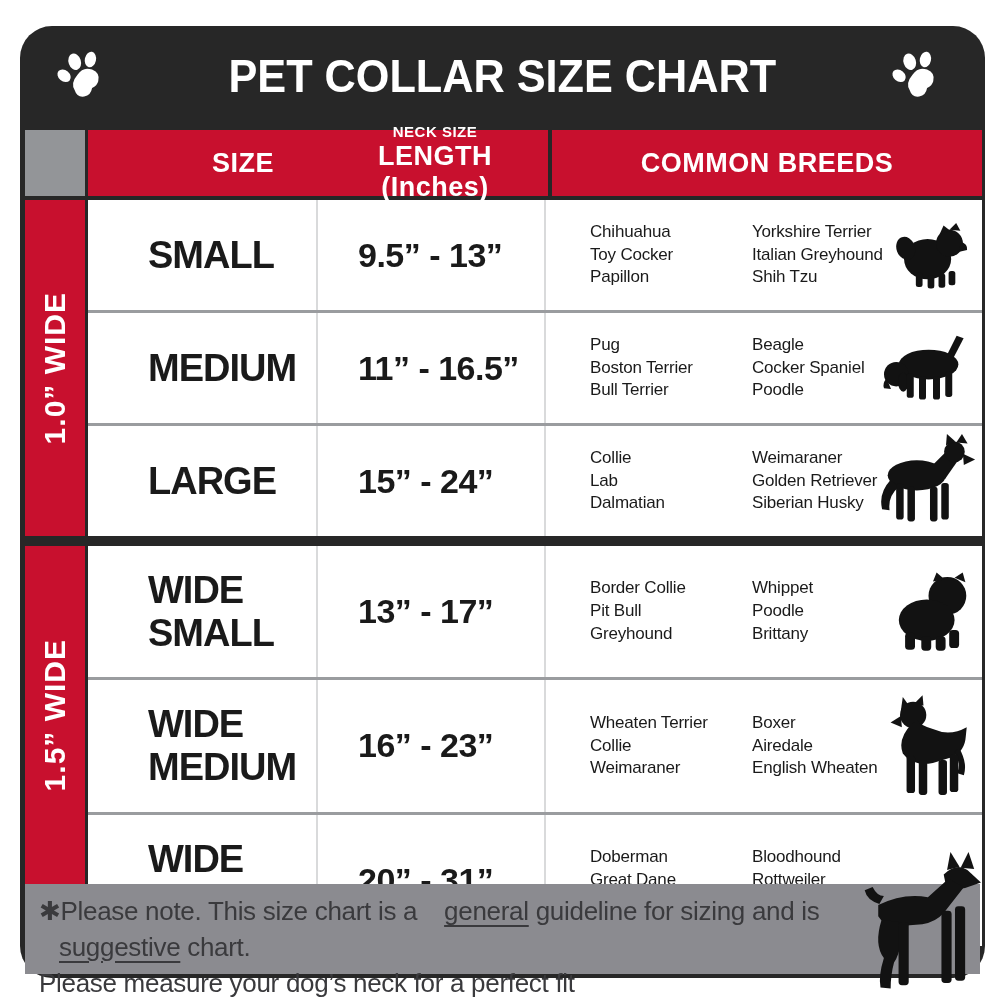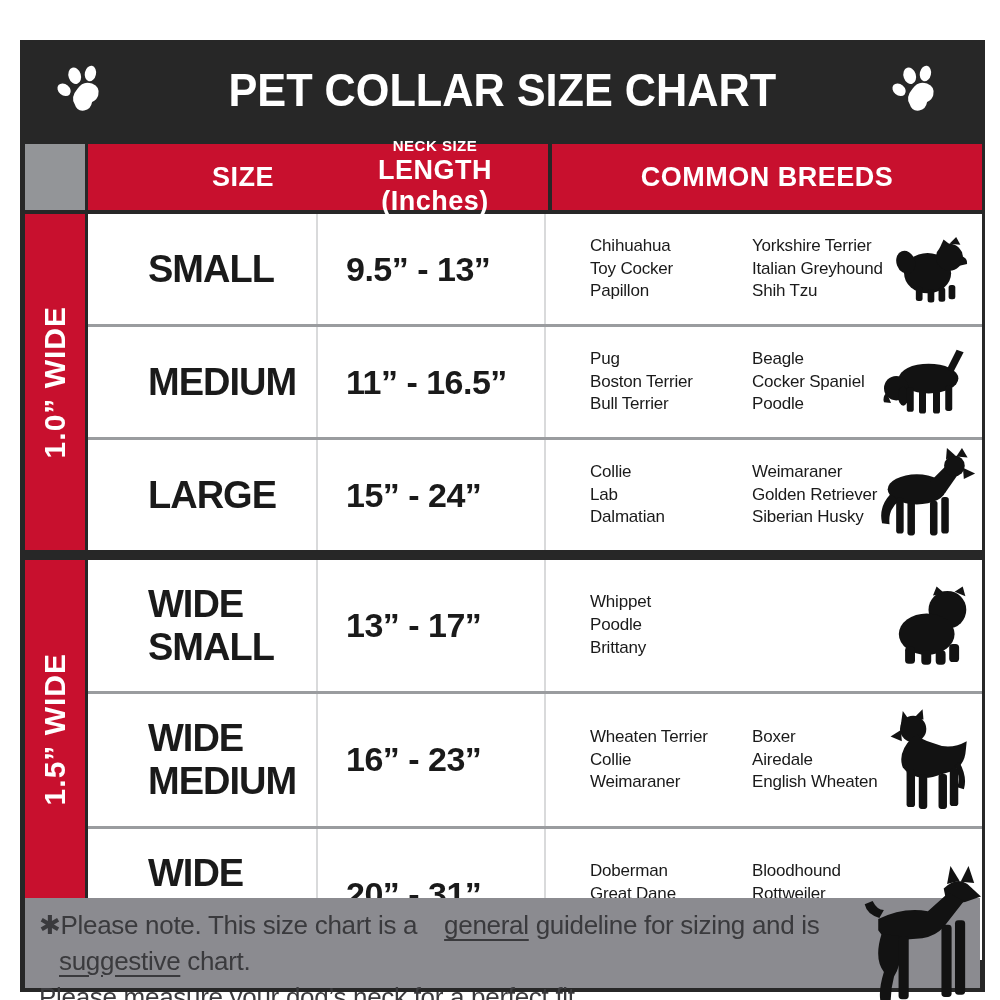--- a/index.html
+++ b/index.html
@@ -1,20 +1,20 @@
 <!DOCTYPE html>
 <html style="--red: #c8102e; --dark: #272727; --footer-gray: #8b8b90; --corner-gray: #939598; --row-separator: #9a9c9f; --column-separator: #d9dadb; --silhouette: #121212; --text: #1a1a1a; --footer-text: #3a3a3d;"><head>
 <meta charset="utf-8">
 <style>
   * { margin:0; padding:0; box-sizing:border-box; }
   html,body { background:#ffffff; }
   body { font-family:"Liberation Sans", sans-serif; }
   .page { position:relative; width:1000px; height:1000px; background:#ffffff; overflow:hidden; }
 
-  .chart { position:absolute; left:20px; top:40px; width:965px; height:952px; background:var(--dark,#272727); }
+  .chart { position:absolute; left:20px; top:26px; width:965px; height:952px; background:var(--dark,#272727);border-radius:32px; }
 
   
   .titlebar { position:absolute; left:0; top:0; width:965px; height:100px; display:flex; align-items:center; justify-content:center; }
   .title { color:#ffffff; font-size:46px; font-weight:700; letter-spacing:0px; display:inline-block; transform:scaleX(.94); white-space:nowrap; }
   .paw { position:absolute; top:24px; width:56px; height:56px; }
   .paw.left { left:34px; }
   .paw.right { right:40px; }
 
   
   .colhead { position:absolute; top:104px; height:66px; background:var(--red,#c8102e); color:#fff; display:flex; flex-direction:column; align-items:center; justify-content:center; text-align:center; }
@@ -33,21 +33,21 @@
   .side-label { writing-mode:vertical-rl; transform:rotate(180deg); color:#fff; font-size:30px; font-weight:700; letter-spacing:1px; white-space:nowrap; }
 
   
   .rows { position:absolute; left:68px; width:894px; display:flex; flex-direction:column; overflow:visible; }
   .rows.g1 { top:174px; height:336px; }
   .rows.g2 { top:520px; height:400px; }
   .row { flex:1 1 0; background:#ffffff; display:grid; grid-template-columns:230px 228px 1fr; overflow:visible; }
   .row + .row { border-top:3px solid var(--row-separator,#9a9c9f); }
   .cell { display:flex; align-items:center; }
   .cell.size { padding-left:60px; font-size:38px; font-weight:700; letter-spacing:-1px; color:var(--text,#1a1a1a); line-height:1.12; border-right:2px solid var(--column-separator,#d9dadb); }
-  .cell.range { padding-left:28px; font-size:34px; font-weight:700; letter-spacing:-.5px; color:var(--text,#1a1a1a); border-right:2px solid var(--column-separator,#d9dadb); }
+  .cell.range { padding-left:40px; font-size:34px; font-weight:700; letter-spacing:-.5px; color:var(--text,#1a1a1a); border-right:2px solid var(--column-separator,#d9dadb); }
   .cell.breeds { position:relative; padding-left:44px; gap:14px; align-items:center; overflow:visible; }
   .breed-list { list-style:none; font-size:17px; line-height:1.35; letter-spacing:-.2px; color:var(--text,#1a1a1a); width:148px; }
   .dog { position:absolute; right:4px; top:50%; transform:translateY(-50%); line-height:0; }
   .dog svg { display:block; }
   .dog.overflow { top:auto; bottom:-64px; transform:none; right:-2px; z-index:6; }
 
   
   .footer { position:absolute; left:5px; top:858px; width:955px; height:90px; background:var(--footer-gray,#8b8b90); color:var(--footer-text,#3a3a3d); z-index:1; padding:10px 14px 0 14px; font-size:26px; line-height:1.38; letter-spacing:-.3px; }
   .footer u { text-decoration:underline; text-underline-offset:5px; text-decoration-thickness:2px;margin-left:20px; }
 </style>
@@ -196,20 +196,25 @@
         </div>
       </div>
     <div class="rows g2" id="rows-g2">
         <div class="row">
           <div class="cell size">
             <span>WIDE<br>SMALL</span>
           </div>
           <div class="cell range">13” - 17”</div>
           <div class="cell breeds">
             <ul class="breed-list">
+              <li>Border Collie</li>
+              <li>Pit Bull</li>
+              <li>Greyhound</li>
+            </ul>
+            <ul class="breed-list">
               <li>Whippet</li>
               <li>Poodle</li>
               <li>Brittany</li>
             </ul>
             <span class="dog">
               <svg viewBox="0 0 100 90" width="90" height="82" fill="#121212">
                 <circle cx="66" cy="27" r="21"></circle>
                 <ellipse cx="43" cy="54" rx="31" ry="23"></ellipse>
                 <path d="M50,11 l4,-10 9,8 z"></path>
                 <path d="M74,7 l9,-6 3,11 z"></path>

